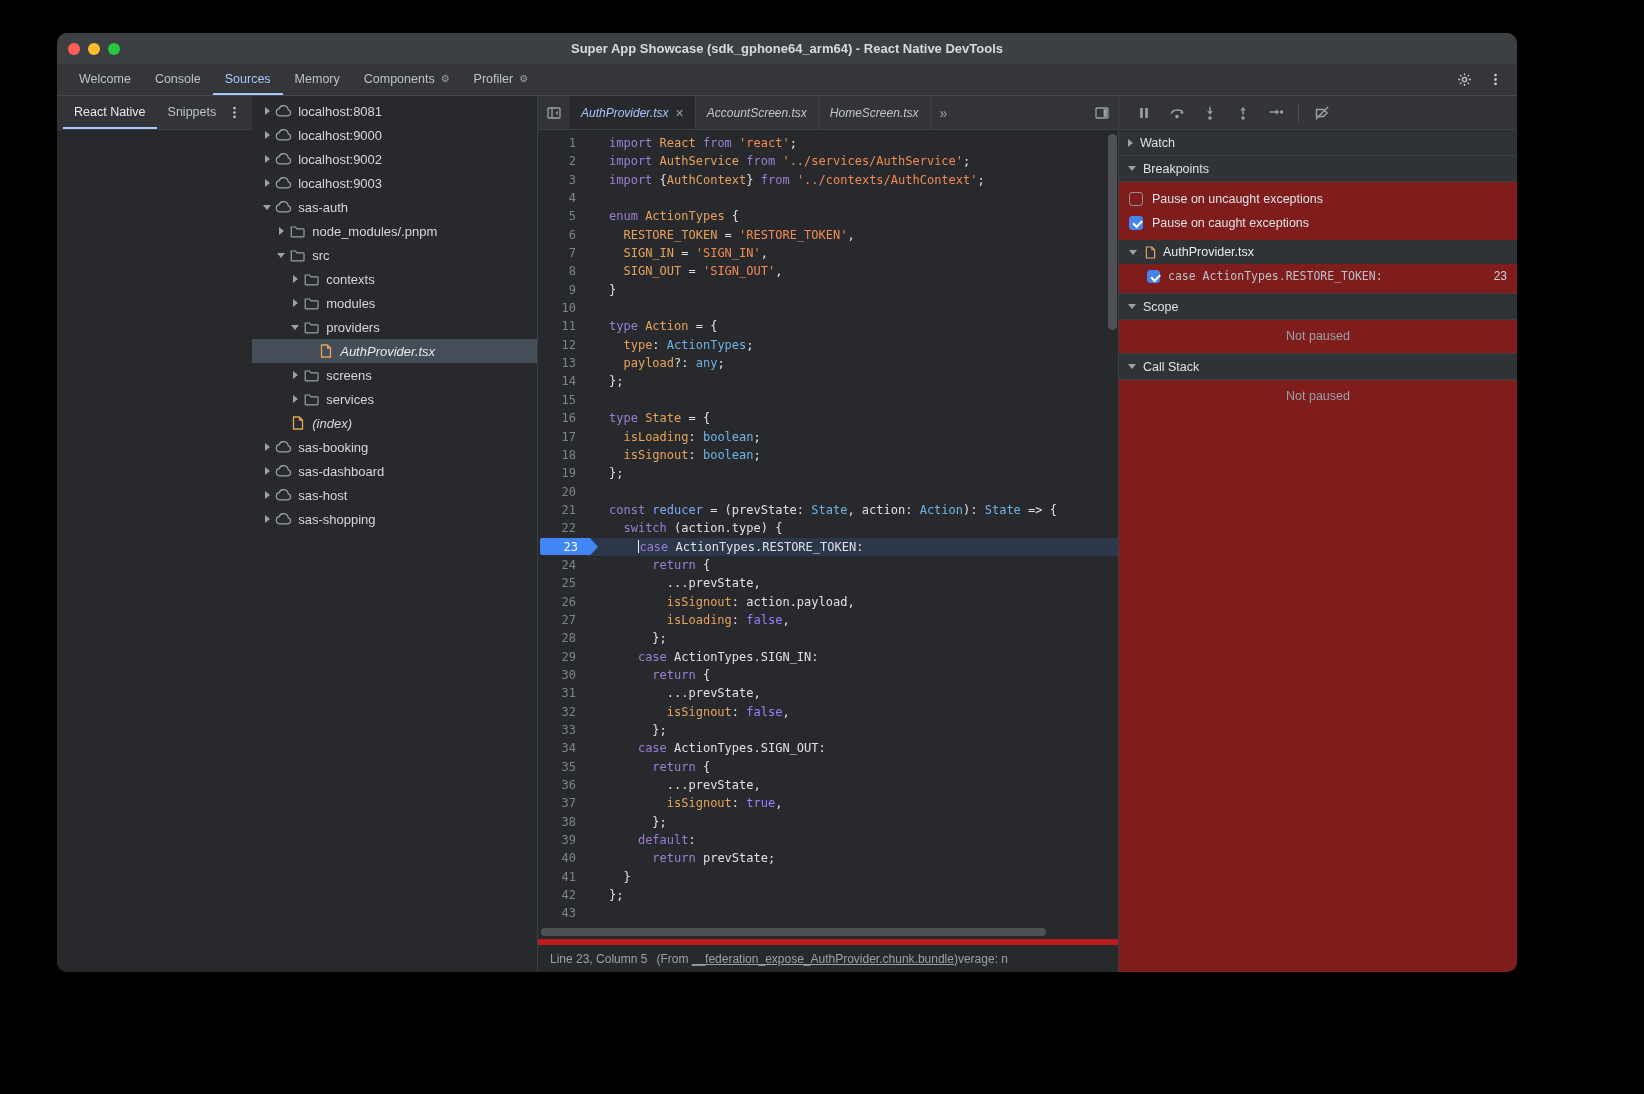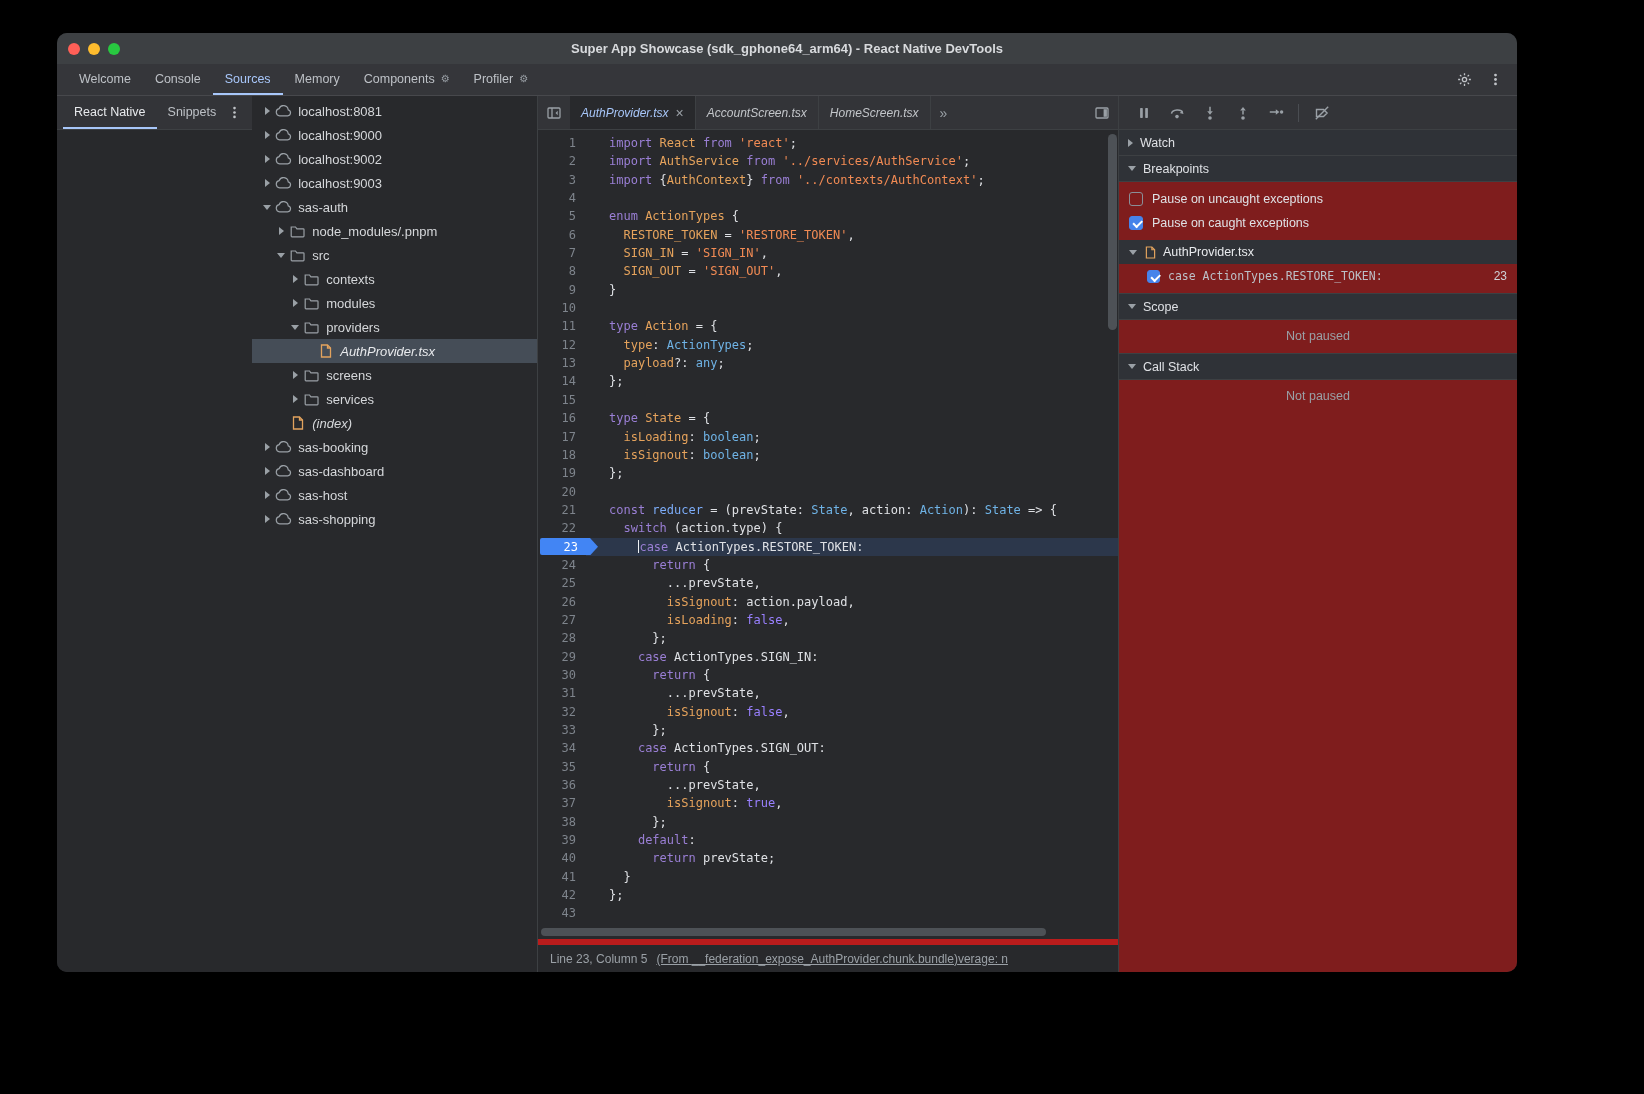--- a/index.html
+++ b/index.html
@@ -65,21 +65,21 @@
   .cl.active{background:rgba(66,133,244,.16);margin-left:-23px;padding-left:23px;}
   .tk-k{color:#9a7fd5;} .tk-s{color:#f28b54;} .tk-o{color:#e6a35c;} .tk-t{color:#6fb3e6;}
   .tk-f{color:#7cacf8;} .tk-a{color:#9980ff;} .tk-p{color:#dfe1e5;}
   .caret{display:inline-block;width:1.5px;height:13px;background:#eef1f4;vertical-align:-2px;}
   .vscroll{position:absolute;right:1px;top:4px;width:9px;}
   .vthumb{width:9px;height:196px;background:#4d5156;border-radius:5px;}
   .hscroll{height:14px;flex:0 0 auto;position:relative;background:#28292c;}
   .hthumb{position:absolute;left:3px;top:3px;height:8px;width:87%;background:#4d5156;border-radius:4px;}
   .statusbar{height:27px;flex:0 0 auto;border-top:6px solid #b91c1c;display:flex;align-items:center;
              padding:0 12px;font-size:12px;color:#9aa0a6;white-space:nowrap;overflow:hidden;}
-  .statusbar .from{margin-left:9px;text-decoration:underline;}
+  .statusbar .from{margin-left:9px;}
   .statusbar a{color:#9aa0a6;text-decoration:underline;}
   
   .rightpanel{width:398px;flex:0 0 auto;background:#7f1d1d;display:flex;flex-direction:column;font-size:12.5px;}
   .debug-toolbar{height:33px;flex:0 0 auto;background:#333438;border-bottom:1px solid #3d4043;
                  display:flex;align-items:center;padding-left:8px;}
   .dbg-btn{width:33px;height:26px;display:flex;align-items:center;justify-content:center;background:none;border:none;padding:0;}
   .dbg-sep{width:1px;height:18px;background:#4a4d52;margin:0 6px;}
   .sect{height:25px;flex:0 0 auto;display:flex;align-items:center;gap:7px;padding:0 9px;background:#2f3237;
         border-bottom:1px solid #3d4043;color:#dfe1e5;}
   .sect.bordertop{border-top:1px solid #3d4043;}

